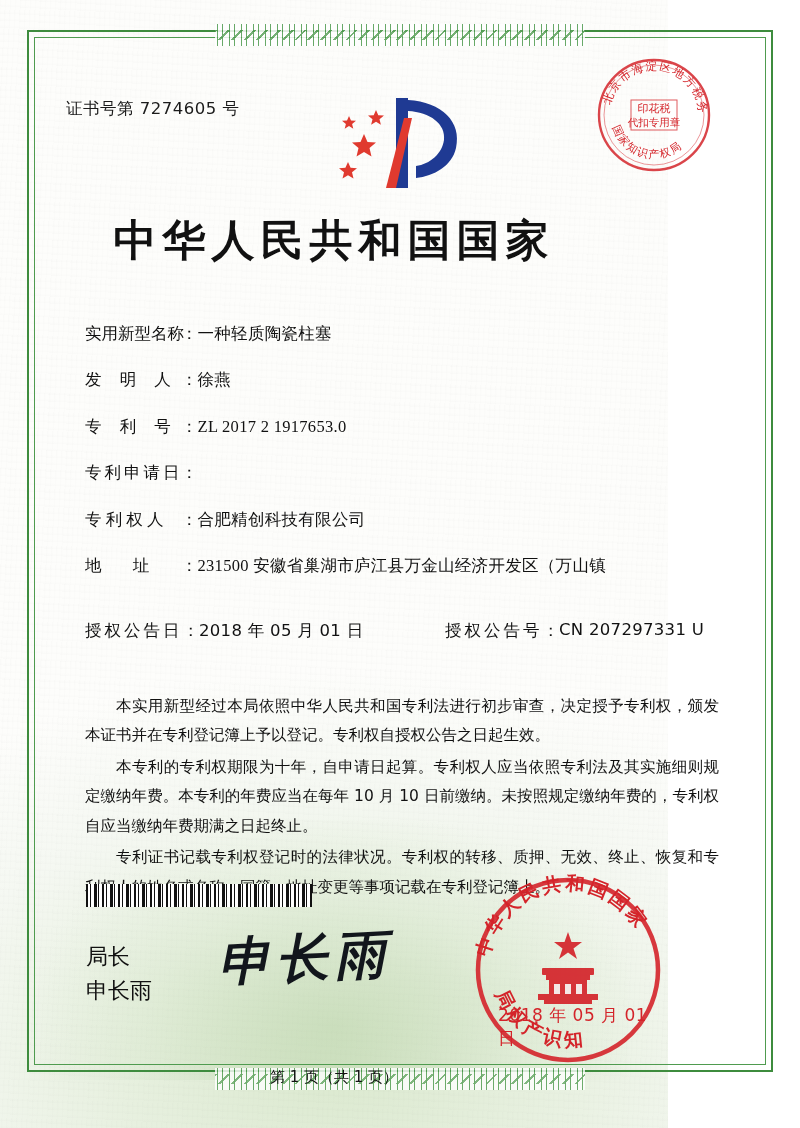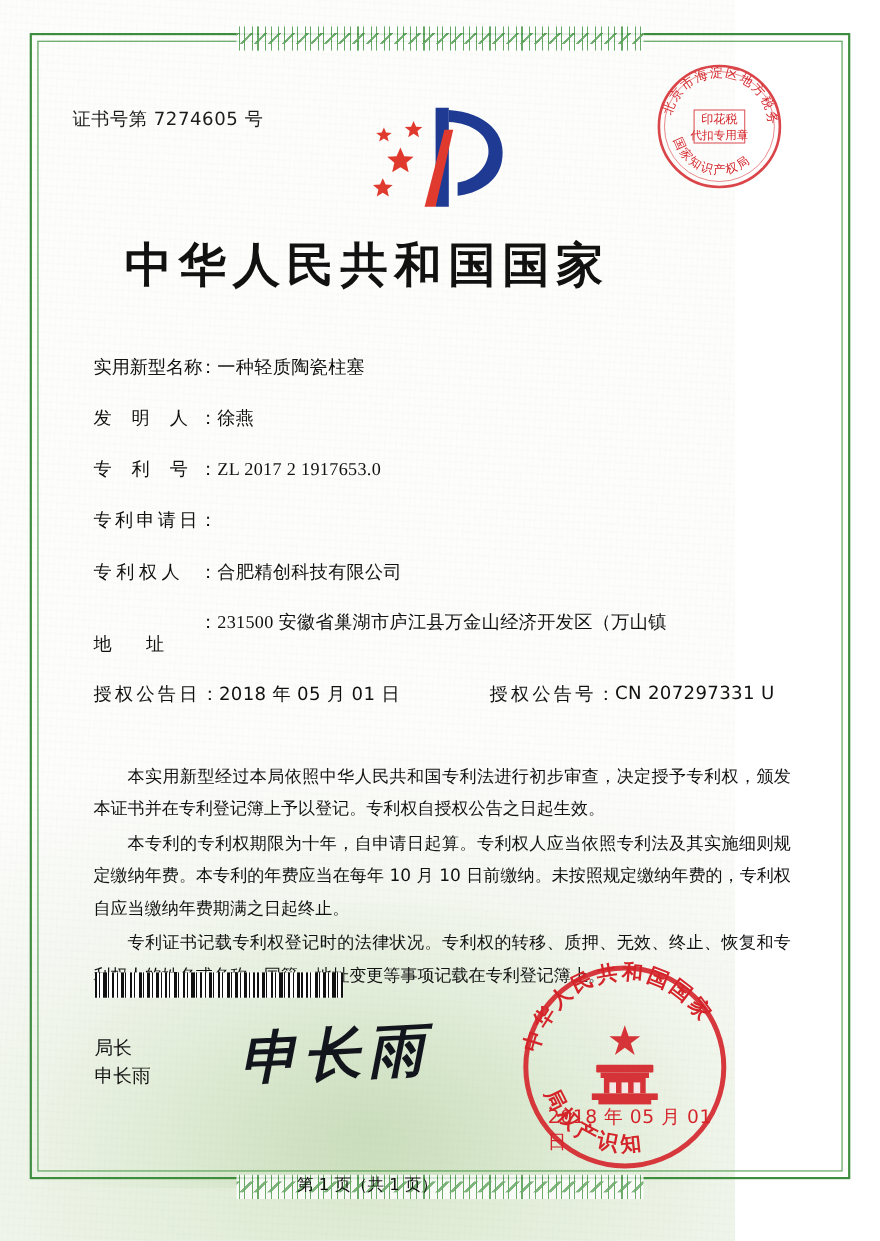--- a/index.html
+++ b/index.html
@@ -171,21 +171,21 @@
     line-height: 1.45;
     font-family: Liberation Serif, serif;
   }
   .field-label {
     width: 96px;
     flex: 0 0 96px;
     letter-spacing: 0px;
     white-space: nowrap;
   }
   .field-label.sp1 { letter-spacing: 7px; }
-  .field-label.sp2 { letter-spacing: 13.5px; margin-top: 20px; }
+  .field-label.sp2 { letter-spacing: 13.5px; }
   .field-label.sp3 { letter-spacing: 3px; }
   .field-colon {
     flex: 0 0 14px;
     text-align: left;
   }
   .field-value {
     flex: 1;
     letter-spacing: 0.3px;
   }
   .field-value .cont {
@@ -238,21 +238,21 @@
       #111 4px, #111 5px, #fff 5px, #fff 8px,
       #111 8px, #111 11px, #fff 11px, #fff 12px,
       #111 12px, #111 13px, #fff 13px, #fff 16px);
   }
 
   
   .sig-block {
     position: absolute;
     left: 86px;
     top: 940px;
-    font-size: 17px;
+    font-size: 22px;
     line-height: 1.55;
     color: #111;
   }
   .signature {
     position: absolute;
     left: 218px;
     top: 924px;
     font-family: "DejaVu Serif", serif;
     font-size: 52px;
     font-style: italic;

